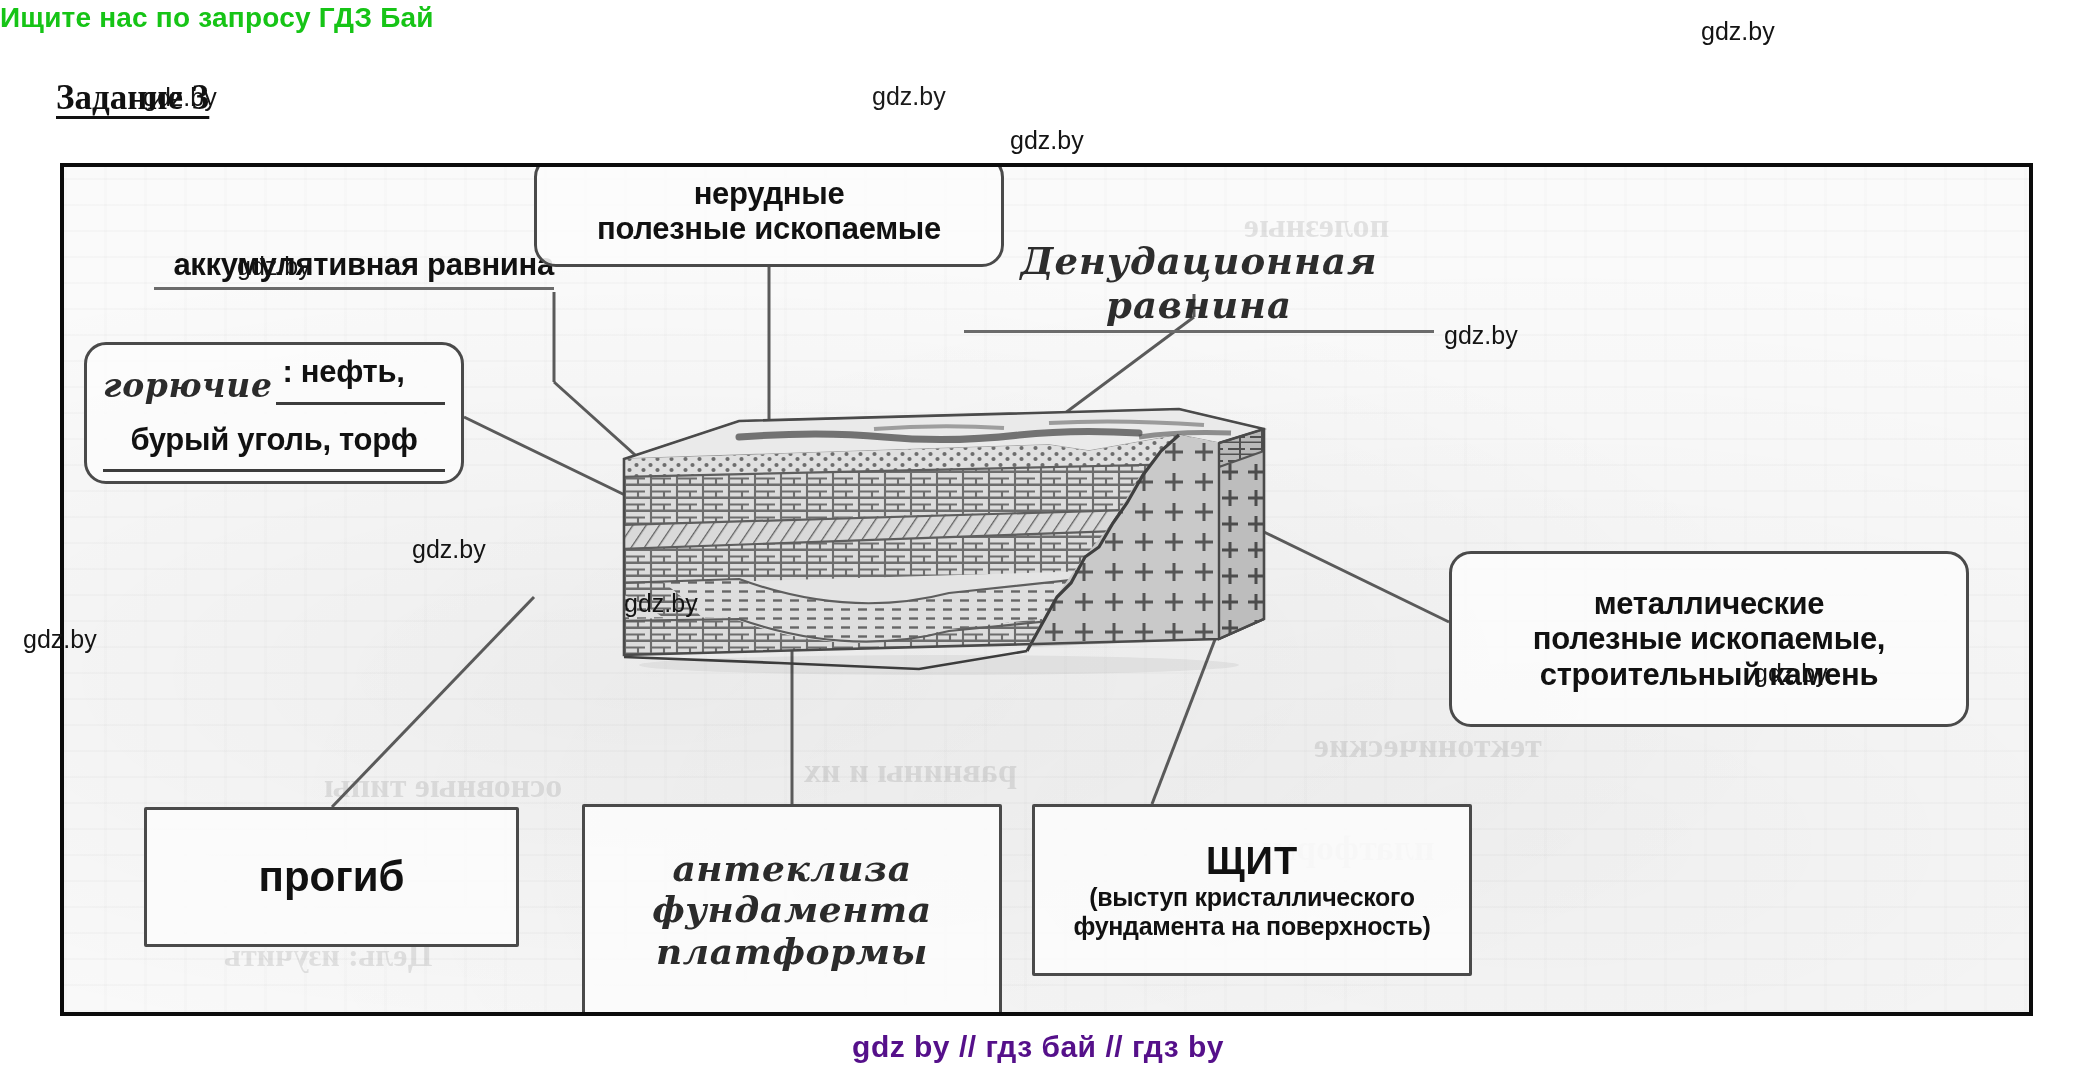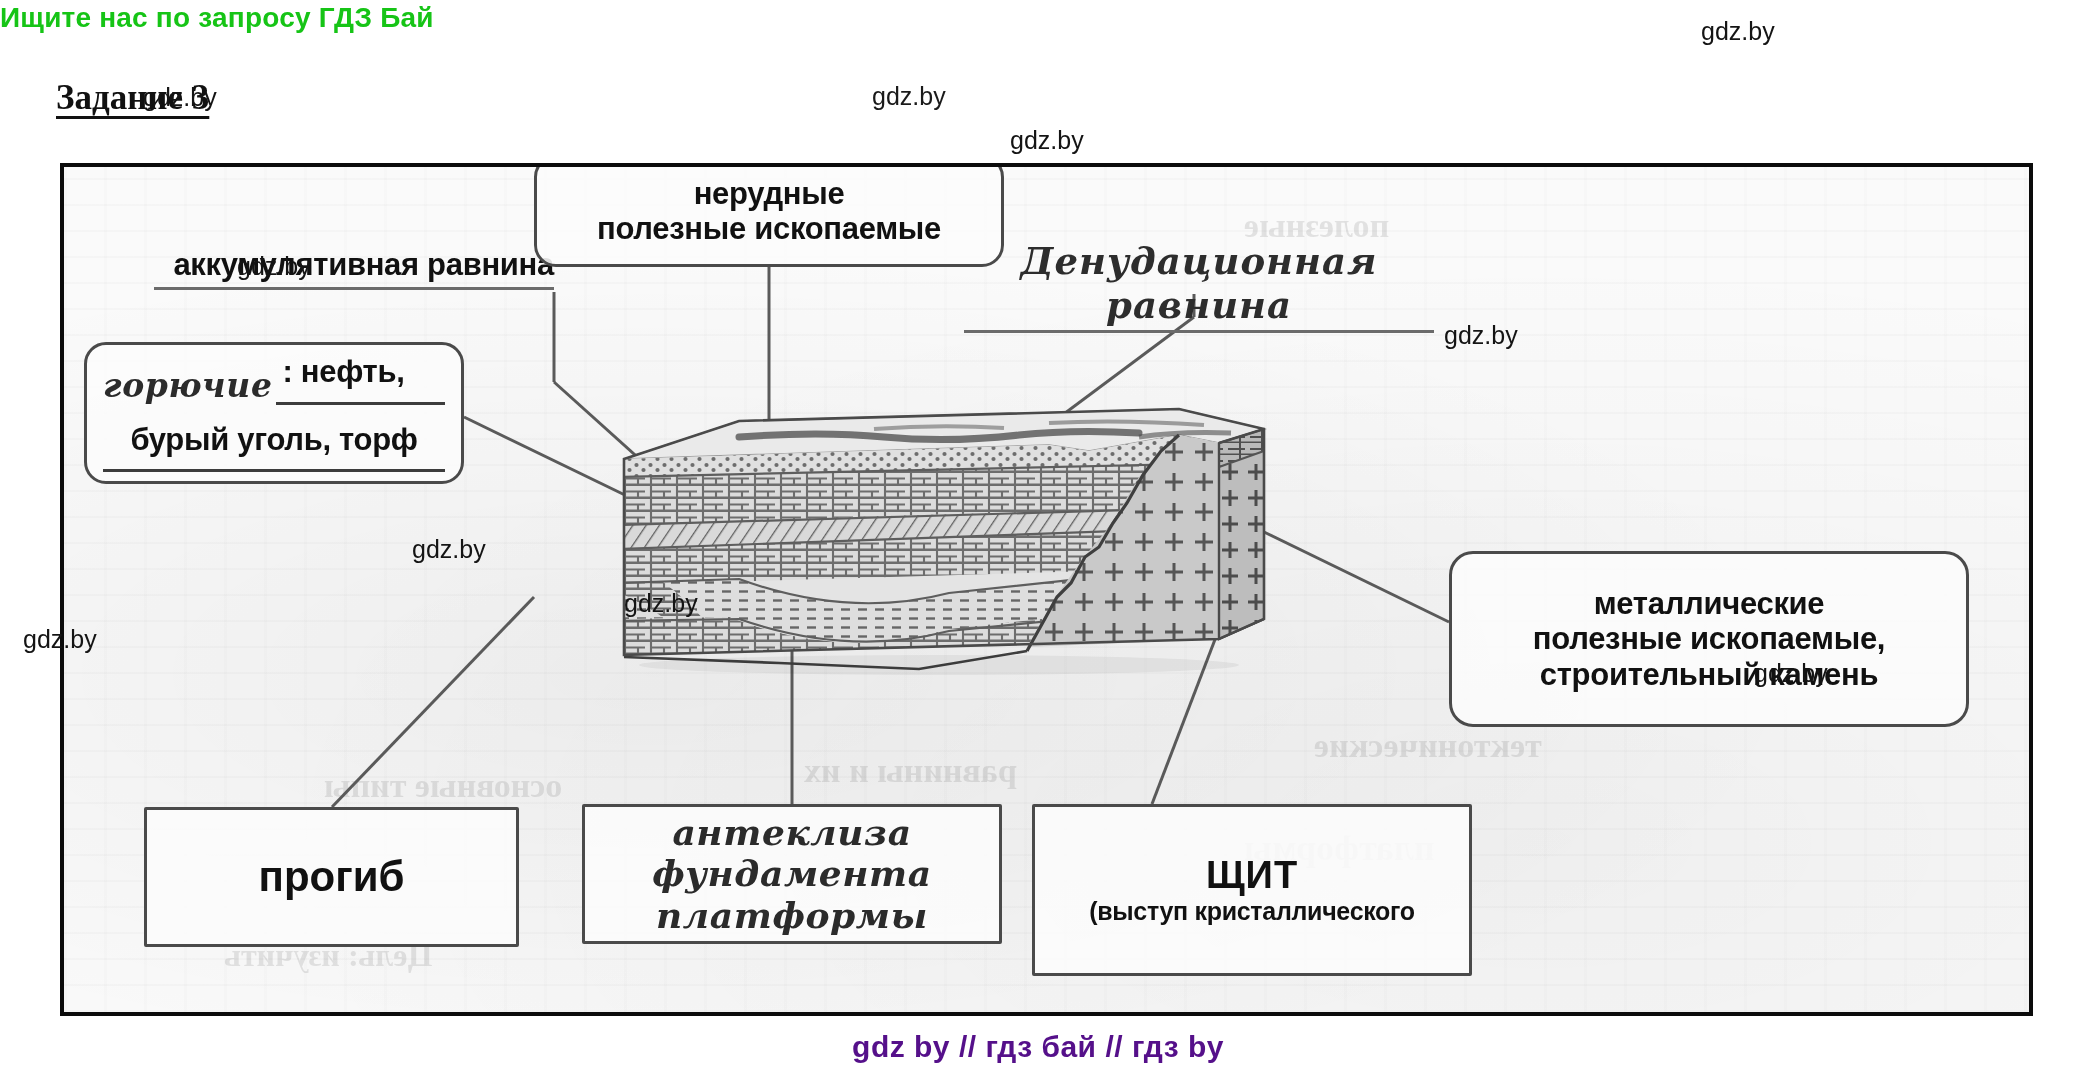--- a/index.html
+++ b/index.html
@@ -250,39 +250,40 @@
   </div>
 
   <div class="box rounded" style="left:20px;top:175px;width:380px;height:142px;padding:8px 16px;">
     <div style="display:flex;align-items:flex-end;justify-content:center;width:100%;gap:4px;">
       <span class="hand">горючие</span>
       <span class="print ul" style="flex:1;text-align:left;padding-left:6px;">: нефть,</span>
     </div>
     <div class="print ul" style="width:100%;text-align:center;margin-top:17px;">бурый уголь, торф</div>
   </div>
 
-  <div class="box rounded" style="left:1385px;top:384px;width:520px;height:176px;border-radius:24px;">
+  <div class="box rounded" style="left:1385px;top:384px;width:520px;height:176px;">
     <span class="ln print">металлические</span>
     <span class="ln print">полезные ископаемые,</span>
     <span class="ln print">строительный камень</span>
   </div>
 
   <div class="box square" style="left:80px;top:640px;width:375px;height:140px;">
     <span class="ln" style="font-size:42px;font-weight:bold;">прогиб</span>
   </div>
 
-  <div class="box square" style="left:518px;top:637px;width:420px;height:140px;">
+  <div class="box square" style="left:518px;top:637px;width:420px;height:212px;">
     <span class="ln hand" style="font-size:36px;">антеклиза</span>
     <span class="ln hand" style="font-size:36px;">фундамента</span>
     <span class="ln hand" style="font-size:36px;">платформы</span>
   </div>
 
   <div class="box square" style="left:968px;top:637px;width:440px;height:172px;">
     <span class="ln" style="font-size:38px;font-weight:bold;letter-spacing:1px;">ЩИТ</span>
     <span class="ln print-sm">(выступ кристаллического</span>
+    <span class="ln print-sm">фундамента на поверхность)</span>
   </div>
 
   <div id="frame-watermarks">
       <div class="wm" style="left: 173px; top: 85px;">gdz.by</div>
       <div class="wm" style="left: 1380px; top: 154px;">gdz.by</div>
       <div class="wm" style="left: 348px; top: 368px;">gdz.by</div>
       <div class="wm" style="left: 560px; top: 422px;">gdz.by</div>
       <div class="wm" style="left: 1690px; top: 492px;">gdz.by</div>
     </div>
 </div>

